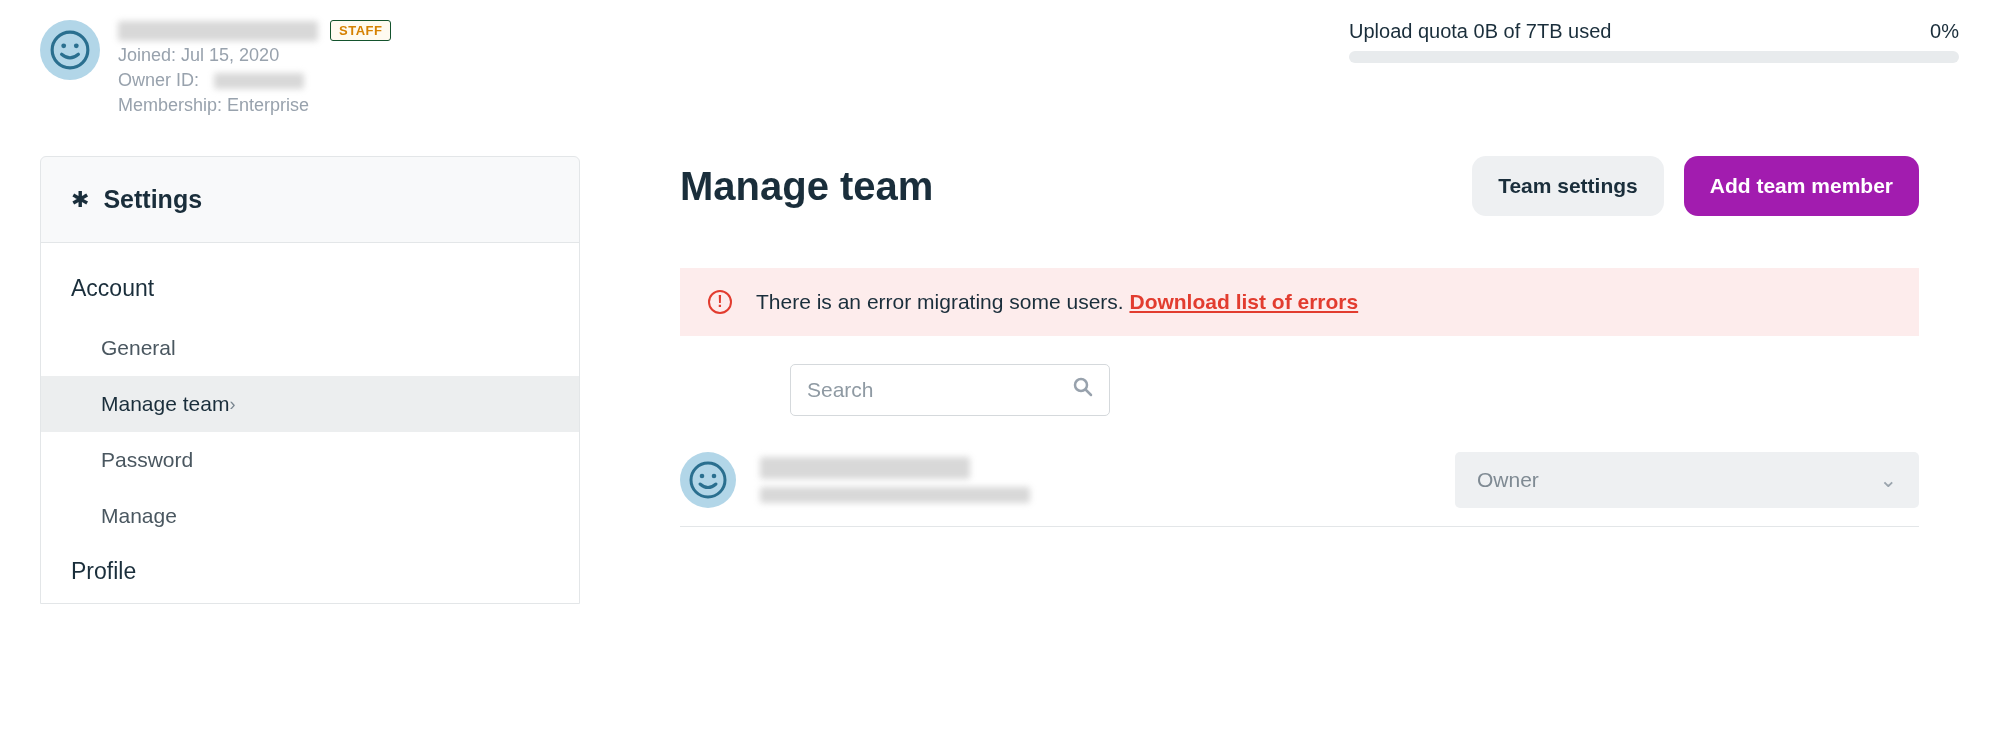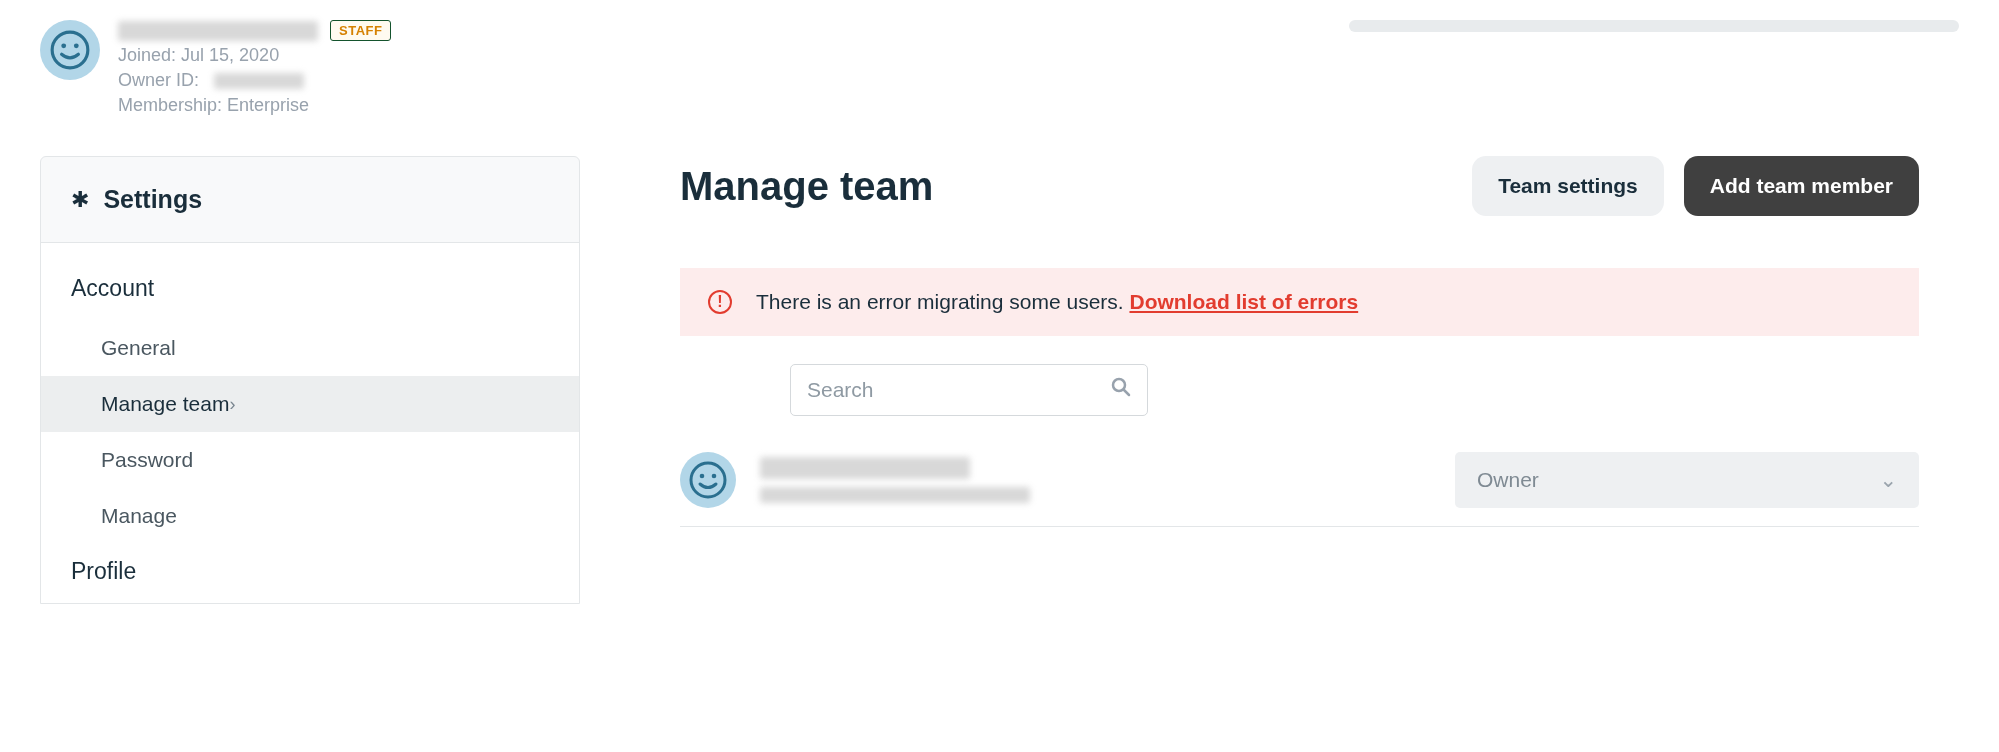--- a/index.html
+++ b/index.html
@@ -142,21 +142,21 @@
   .btn-row { display: flex; gap: 20px; }
   .btn {
     font-size: 21px;
     font-weight: 700;
     padding: 18px 26px;
     border-radius: 14px;
     border: none;
     cursor: pointer;
   }
   .btn-secondary { background: #eef0f2; color: #1a2e3b; }
-  .btn-primary { background: #404040; color: #fff; }
+  .btn-primary { background: #a21caf; color: #fff; }
   
   .alert {
     background: #fdecec;
     padding: 22px 28px;
     display: flex;
     align-items: center;
     gap: 24px;
     font-size: 21px;
     color: #1a2e3b;
     margin-bottom: 28px;
@@ -178,21 +178,21 @@
     color: #e23c2f;
     text-decoration: underline;
     font-weight: 600;
   }
   
   .search-wrap { padding-left: 110px; margin-bottom: 28px; }
   .search {
     display: flex;
     align-items: center;
     justify-content: space-between;
-    width: 358px;
+    width: 320px;
     border: 1px solid #d5d9dc;
     border-radius: 5px;
     padding: 12px 16px;
   }
   .search input {
     border: none;
     outline: none;
     font-size: 21px;
     color: #4a5760;
     width: 100%;
@@ -259,20 +259,24 @@
           <span class="redacted redacted-sm" style="width:90px;vertical-align:middle;margin-left:10px"></span>
         </div>
         <div class="meta-line">
           <span>Membership:</span>
           <span>Enterprise</span>
         </div>
       </div>
     </div>
 
     <div class="quota">
+      <div class="quota-row">
+        <span>Upload quota 0B of 7TB used</span>
+        <span>0%</span>
+      </div>
       <div class="quota-bar"></div>
     </div>
   </div>
 
   <div class="cols">
 
     <div class="sidebar">
       <div class="sidebar-header">
         <span class="gear">✱</span>
         <span class="title">Settings</span>

